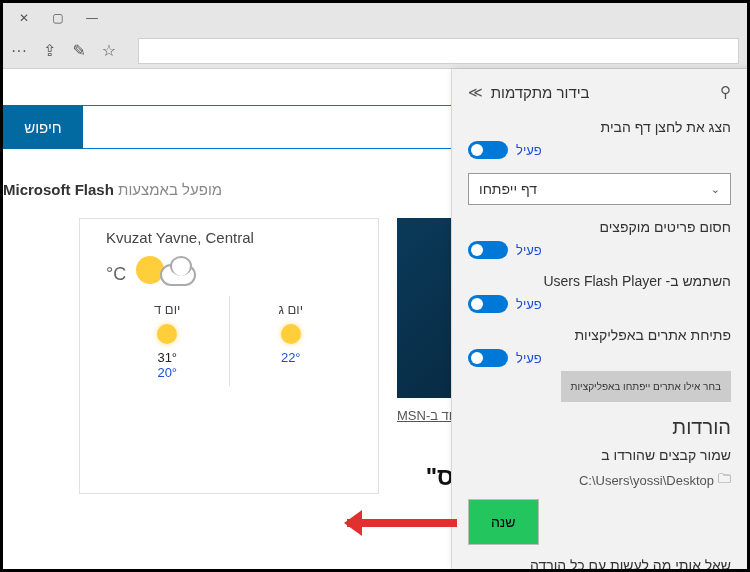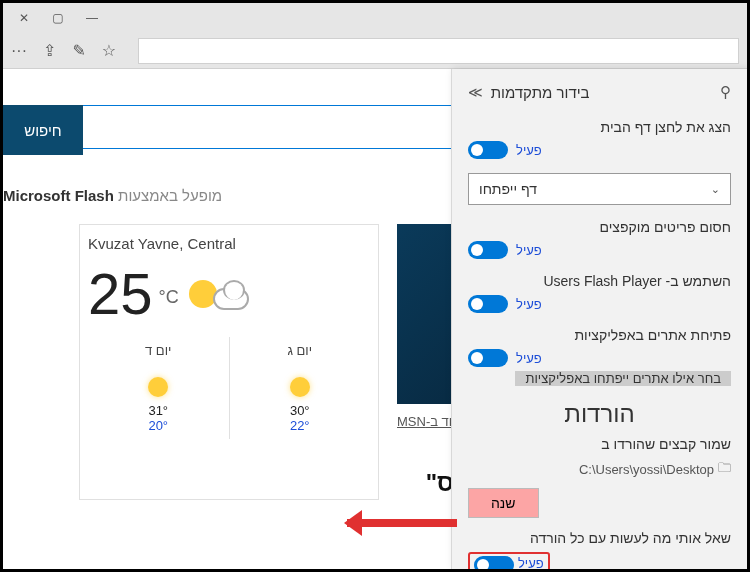--- a/index.html
+++ b/index.html
@@ -6,69 +6,69 @@
 body{width:750px;height:572px;border:3px solid #000;background:#fff;overflow:hidden;position:relative;direction:rtl}
 .titlebar{height:30px;background:#e6e6e6;display:flex;align-items:center;direction:ltr;padding:0 4px}
 .titlebar .tbtn{width:34px;height:30px;display:flex;align-items:center;justify-content:center;color:#555;font-size:12px}
 .toolbar{height:36px;background:#e6e6e6;display:flex;align-items:center;direction:ltr;padding:0 8px;gap:16px;border-bottom:1px solid #d0d0d0}
 .toolbar .ticon{color:#555;font-size:16px}
 .addr{flex:1;height:26px;background:#fff;border:1px solid #d0d0d0;margin-left:6px}
 .content{position:relative;height:calc(100% - 66px);background:#fff}
 .page{position:absolute;inset:0;padding:12px 30px 0 0;direction:rtl}
 .searchbar{display:flex;direction:rtl;margin:24px 0 30px 0}
 .searchbox{flex:1;height:44px;border:1px solid #0078d7;border-left:none;background:#fff}
-.searchbtn{width:80px;height:50px;background:#0c4a6e;color:#fff;border:none;font-size:15px;display:flex;align-items:center;justify-content:center}
+.searchbtn{width:80px;height:44px;background:#0369a1;color:#fff;border:none;font-size:15px;display:flex;align-items:center;justify-content:center}
 .nav{display:flex;align-items:center;gap:30px;font-size:18px;font-weight:600;color:#111;margin-bottom:18px}
 .nav .powered{font-weight:400;color:#888;font-size:15px;margin-right:auto}
 .nav .powered b{color:#333;font-weight:600}
 .nav .more{color:#666;font-weight:700;letter-spacing:2px}
 .mainrow{display:flex;gap:18px}
 .newscard{display:flex;flex-direction:column}
 .newsimg{width:320px;height:180px;background:linear-gradient(135deg,#0a3a5a,#061a2a);position:relative;overflow:hidden}
 .person{position:absolute;left:50px;top:25px;width:110px;height:155px}
 .person .head{width:55px;height:65px;background:#d9b896;border-radius:50% 50% 45% 45%;position:absolute;top:10px;left:25px}
 .person .hair{width:70px;height:50px;background:#b89060;border-radius:50% 50% 0 0;position:absolute;top:0;left:18px}
 .person .body{width:100px;height:80px;background:#7a2535;position:absolute;top:68px;left:5px;border-radius:10px 10px 0 0}
 .person .arm{width:90px;height:18px;background:#7a2535;position:absolute;top:50px;left:85px;transform:rotate(-35deg);border-radius:10px}
 .person .hand{width:22px;height:22px;background:#d9b896;border-radius:50%;position:absolute;top:5px;left:160px}
 .newslink{color:#555;font-size:13px;text-align:left;margin-top:10px;text-decoration:underline}
 .headline{font-size:24px;font-weight:600;color:#111;line-height:1.35;text-align:right;margin-top:6px;max-width:320px}
-.weather{border:1px solid #e0e0e0;padding:10px 8px;width:300px}
+.weather{border:1px solid #e0e0e0;padding:10px 26px;width:300px}
 .wloc{color:#444;font-size:15px;margin-bottom:8px;direction:ltr;text-align:left}
 .wnow{display:flex;align-items:center;gap:6px;direction:ltr}
 .wtemp{font-size:58px;font-weight:200;color:#222}
 .wunit{font-size:18px;color:#666;margin-top:8px}
 .wfore{display:flex;gap:0;margin-top:10px}
 .wday{flex:1;text-align:center;border-right:1px solid #e0e0e0;padding:6px 0;font-size:13px;color:#444}
 .wday:first-child{border-right:none}
-.wday .dlabel{margin-bottom:16px}
+.wday .dlabel{margin-bottom:4px}
 .wday .hi{color:#222}
 .wday .lo{color:#1d4ed8}
 .sun{display:inline-block;width:20px;height:20px;background:#ffce3a;border-radius:50%;box-shadow:0 0 0 2px #ffce3a00,0 0 6px #ffce3a99;margin:3px 0}
 .sunbig{width:28px;height:28px;background:#ffce3a;border-radius:50%;position:relative;margin-left:4px}
 .cloud{width:36px;height:22px;background:#fff;border:2px solid #aaa;border-radius:14px;position:relative;margin-left:-10px;margin-top:10px}
 .cloud:before{content:'';position:absolute;width:18px;height:18px;background:#fff;border:2px solid #aaa;border-radius:50%;top:-10px;left:8px;border-bottom:none}
 
 .panel{position:absolute;top:0;right:0;width:296px;height:100%;background:#f2f2f2;border-left:1px solid #d8d8d8;box-shadow:2px 0 8px rgba(0,0,0,.12);padding:14px 16px 0 16px;direction:rtl;font-size:14px;color:#333;overflow:hidden}
 .phead{display:flex;align-items:center;justify-content:space-between;margin-bottom:18px}
 .phead .ptitle{display:flex;align-items:center;gap:8px;font-size:15px}
 .phead .chev{font-size:14px;color:#555}
 .pin{font-size:15px;color:#555}
 .setrow{margin-bottom:14px;text-align:right}
 .setlabel{color:#333;margin-bottom:6px;font-size:14px}
 .togwrap{display:flex;align-items:center;gap:8px;justify-content:flex-end}
 .toggle{width:40px;height:18px;background:#0078d7;border-radius:10px;position:relative}
 .toggle:after{content:'';position:absolute;width:12px;height:12px;background:#fff;border-radius:50%;top:3px;left:3px}
 .toglabel{font-size:13px;color:#1d4ed8}
 .dropdown{width:100%;height:32px;border:1px solid #999;background:#fff;display:flex;align-items:center;justify-content:space-between;padding:0 10px;margin-bottom:14px;font-size:14px}
 .dropdown .dchev{font-size:11px;color:#555}
-.greybtn{background:#ccc;border:none;padding:0 10px;font-size:13px;color:#333;margin-top:4px}
-.section-title{font-size:24px;color:#333;margin:10px 0 8px 0;text-align:center}
+.greybtn{background:#ccc;border:none;padding:10px 10px;font-size:10px;color:#333;margin-top:4px}
+.section-title{font-size:20px;color:#333;margin:10px 0 8px 0;text-align:right}
 .pathrow{color:#555;font-size:13px;text-align:right;direction:ltr;display:flex;align-items:center;justify-content:flex-end;gap:4px;margin-bottom:8px}
-.changebtn{background:#fca5a5;border:1px solid #bbb;padding:6px 22px;font-size:14px;float:left;margin-bottom:12px}
+.changebtn{background:#22c55e;border:1px solid #bbb;padding:14px 22px;font-size:14px;float:left;margin-bottom:12px}
 .clearfix{clear:both}
 .lasttog{border:2px solid #e03030;border-radius:3px;padding:2px 4px;display:inline-flex}
 .arrow{position:absolute;bottom:42px;right:290px;width:110px;height:8px;background:#e03030}
 .arrow:before{content:'';position:absolute;left:-16px;top:-9px;border:13px solid transparent;border-right:18px solid #e03030}
 </style>
 </head>
 <body>
 
 <div class="titlebar">
   <div class="tbtn">✕</div>
@@ -106,30 +106,28 @@
               <div class="arm"></div>
               <div class="hand"></div>
             </div>
         </div>
         <div class="newslink">עוד ב-MSN</div>
         <div class="headline">עשירי ארה"ב למועמדים לנשיאות: "תטילו עלינו מס"</div>
       </div>
       <div class="weather">
         <div class="wloc">Kvuzat Yavne, Central</div>
         <div class="wnow">
-          <span class="wtemp">25</span>
           <span class="wunit">°C</span>
           <span class="sunbig"></span>
           <span class="cloud"></span>
         </div>
         <div class="wfore">
           <div class="wday">
             <div class="dlabel">יום ג</div>
             <div class="sun"></div>
-            <div class="hi">30°</div>
             <div class="lo">22°</div>
           </div>
           <div class="wday">
             <div class="dlabel">יום ד</div>
             <div class="sun"></div>
             <div class="hi">31°</div>
             <div class="lo">20°</div>
           </div>
         </div>
       </div>

